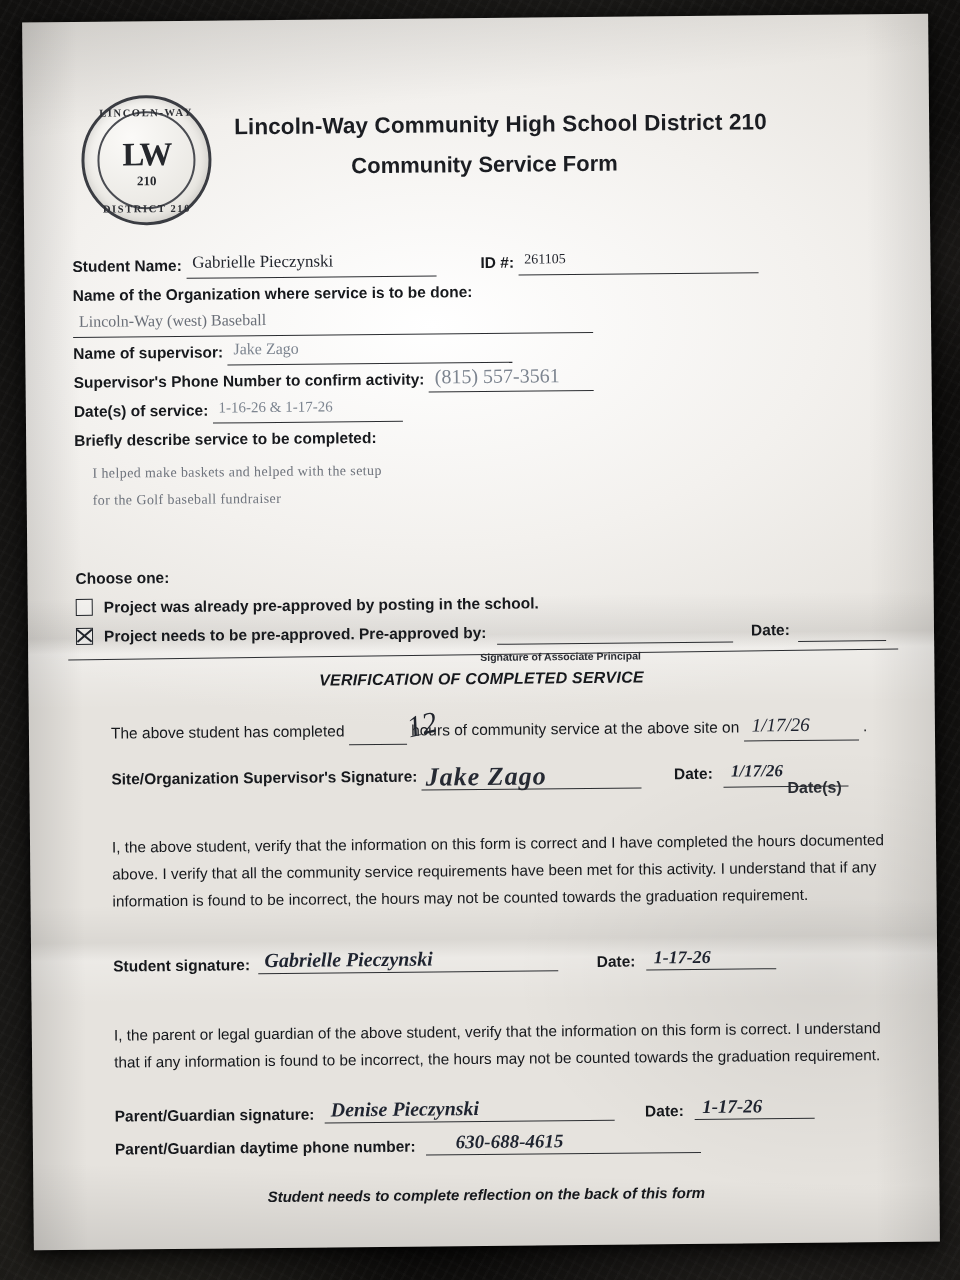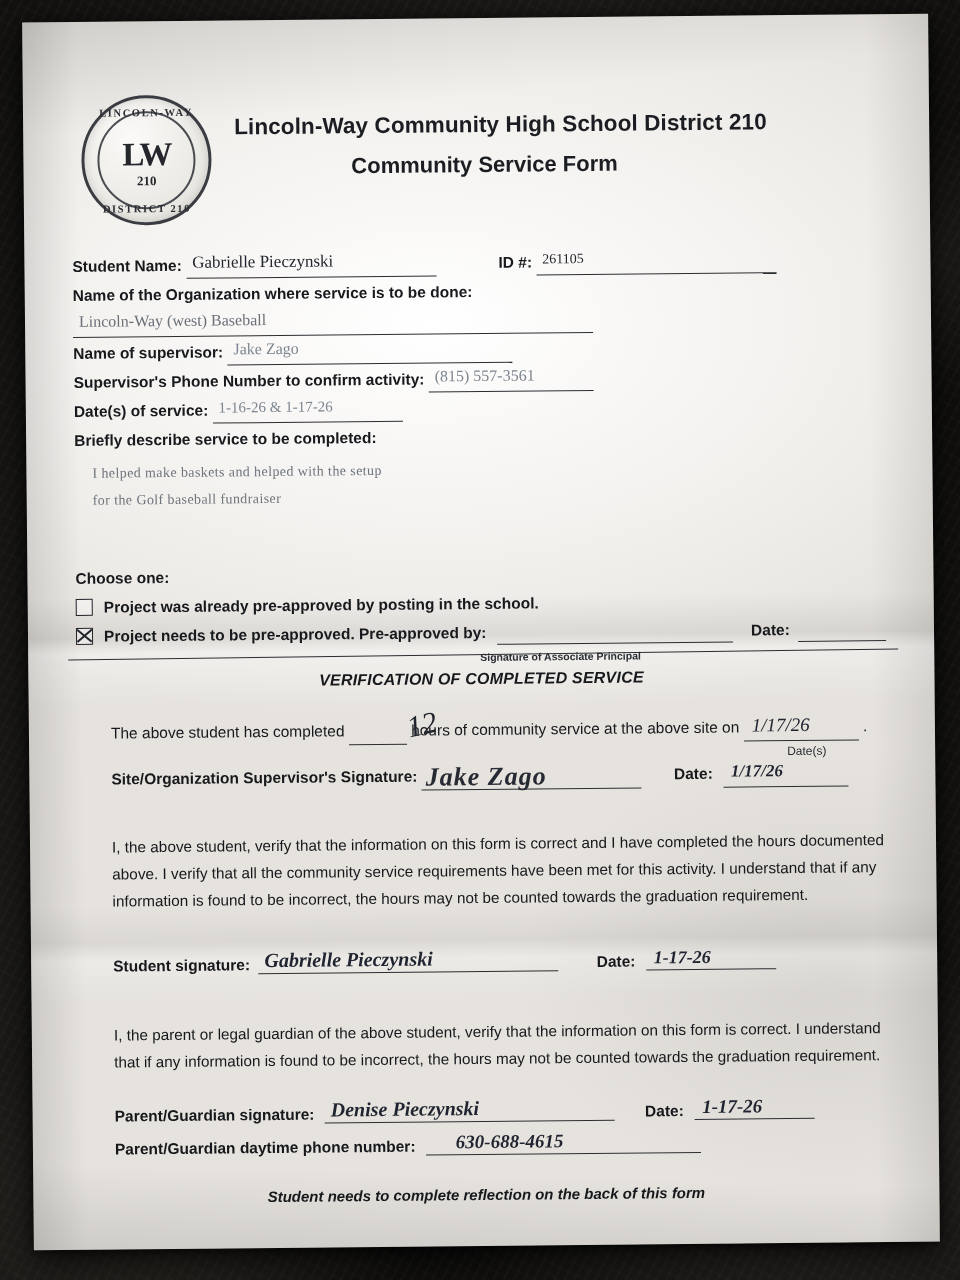--- a/index.html
+++ b/index.html
@@ -339,23 +339,24 @@
     left: 296px;
     top: -6px;
     font-family: "Liberation Serif", serif;
     font-style: italic;
     font-size: 30px;
     color: #20242c;
     transform: rotate(-12deg);
   }
   .date-s-cap {
     position: absolute;
-    font-size: 12px;
-    font-weight: normal;
+    font-size: 16px;
+    font-weight: bold;
     color: #2a2d33;
+    margin-top: 37px;
   }
 </style>
 </head>
 <body>
 
 <div class="backdrop"></div>
 
 <div class="paper">
   <div class="content">
 
@@ -374,21 +375,21 @@
       </div>
     </div>
 
     <div class="form">
 
       <div class="row">
         <span class="lbl">Student Name:</span>
         <span class="rule" style="width:250px">
           <span class="hand ink-dark" style="font-size:17px">Gabrielle Pieczynski</span>
         </span>
-        <span class="lbl" style="margin-left:58px">ID #:</span>
+        <span class="lbl" style="margin-left:40px">ID #:</span>
         <span class="rule" style="width:240px">
           <span class="hand ink-dark" style="font-size:14px">261105</span>
         </span>
       </div>
 
       <div class="row">
         <span class="lbl">Name of the Organization where service is to be done:</span>
       </div>
 
       <div class="row">
@@ -400,21 +401,21 @@
       <div class="row">
         <span class="lbl">Name of supervisor:</span>
         <span class="rule" style="width:285px">
           <span class="hand ink-faint" style="font-size:16px">Jake Zago</span>
         </span>
       </div>
 
       <div class="row">
         <span class="lbl">Supervisor's Phone Number to confirm activity:</span>
         <span class="rule" style="width:165px">
-          <span class="hand ink-faint" style="font-size:16px">(815) 557-3561</span>
+          <span class="hand ink-faint" style="font-size:20px">(815) 557-3561</span>
         </span>
       </div>
 
       <div class="row">
         <span class="lbl">Date(s) of service:</span>
         <span class="rule" style="width:190px">
           <span class="hand ink-faint" style="font-size:15px">1-16-26 &amp; 1-17-26</span>
         </span>
       </div>
 

